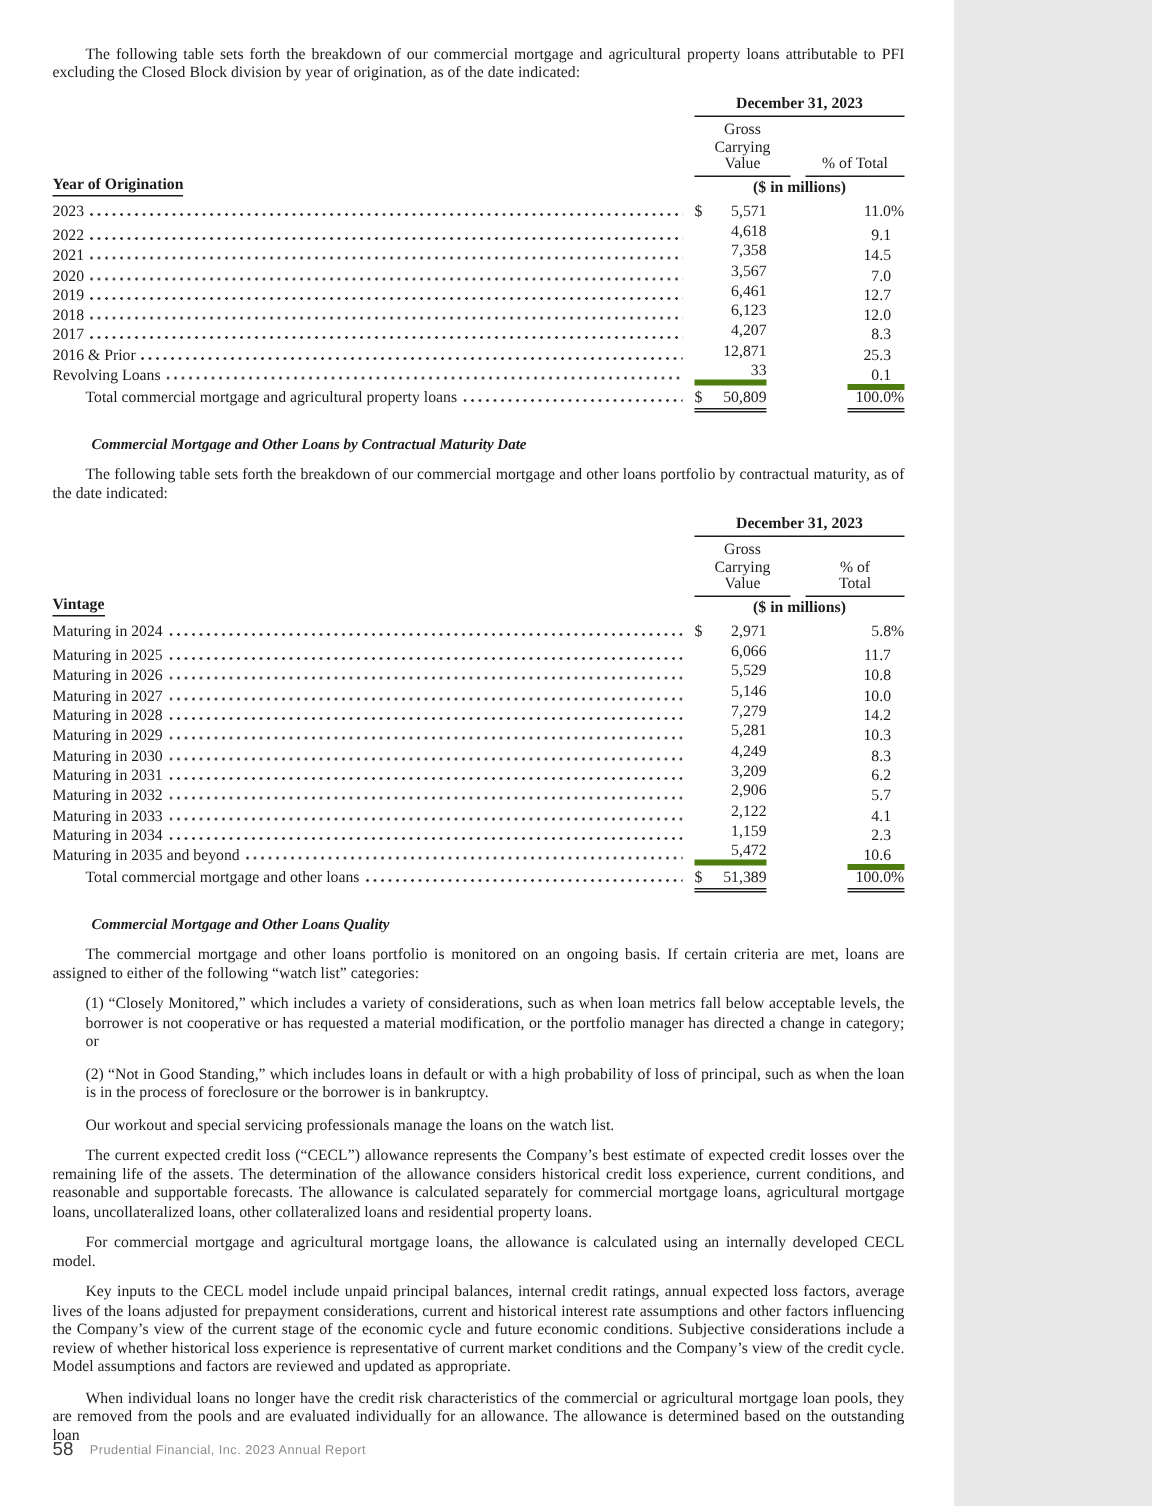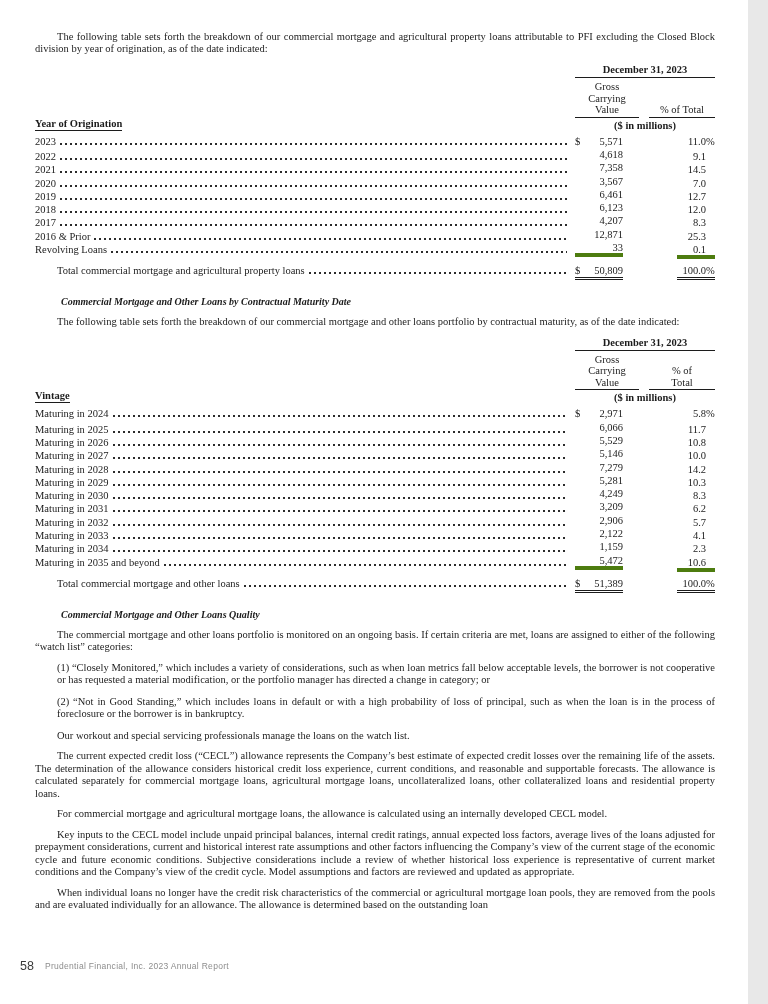--- a/index.html
+++ b/index.html
@@ -1,19 +1,19 @@
 <!DOCTYPE html>
 <html><head>
 <meta charset="utf-8">
 <style>
   * { margin:0; padding:0; box-sizing:border-box; }
   html,body { background:#e8e8e8; }
   .page {
     position:relative;
-    width:748px; height:1004px;
+    width:636px; height:1004px;
     background:#ffffff;
     font-family:"Liberation Serif", serif;
     font-size:10.5px;
     color:#1c1c1c;
     padding:31px 33px 0 35px;
     overflow:hidden;
   }
   .body-p {
     text-align:justify;
     line-height:1.19;
@@ -63,26 +63,26 @@
     background-size:5px 2px;
     background-repeat:repeat-x;
     background-position:left top;
   }
   .val-cell { width:48px; display:flex; justify-content:flex-end; }
   .val-u { display:flex; justify-content:space-between; width:100%; }
   .pct-cell { width:64px; margin-left:28px; display:flex; justify-content:flex-end; }
   .pct-u { display:flex; justify-content:flex-end; min-width:38px; }
   .sign { width:9px; text-align:left; }
   .rule-row .val-u, .rule-row .pct-u { border-bottom:4px solid #4d7c0f; }
-  .total-row { margin-top:10px; height:16px; }
+  .total-row { margin-top:5px; height:16px; }
   .total-row .tlabel { margin-left:22px; }
   .total-row .val-u, .total-row .pct-u { border-bottom:3px double #1c1c1c; padding-bottom:1px; }
   
   .footer {
-    position:absolute; left:20px; top:959px;
+    position:absolute; left:35px; top:959px;
     display:flex; align-items:center;
     font-family:"Liberation Sans", sans-serif;
   }
   .page-num { font-size:12.5px; color:#3a3a3a; margin-right:11px; }
   .report-title { font-size:8.5px; color:#8d8d8d; letter-spacing:0.3px; }
 </style>
 </head>
 <body>
 
 <div class="page">

